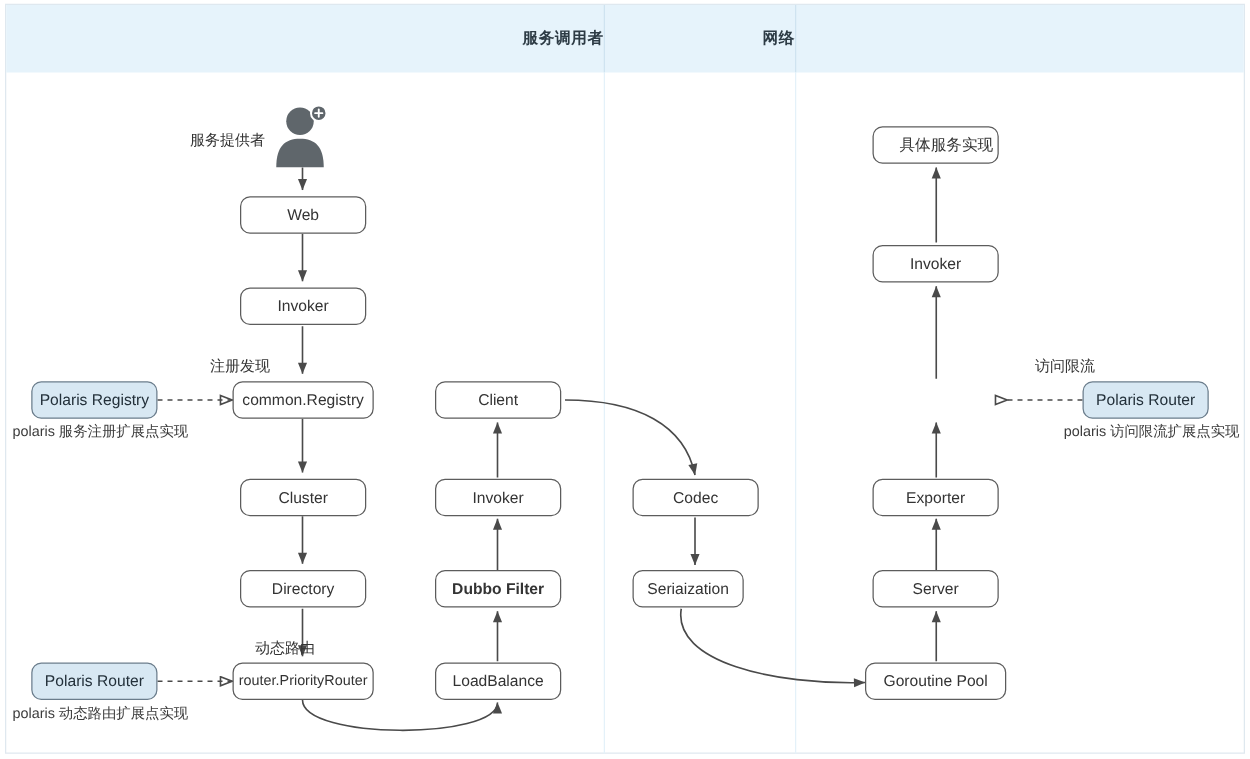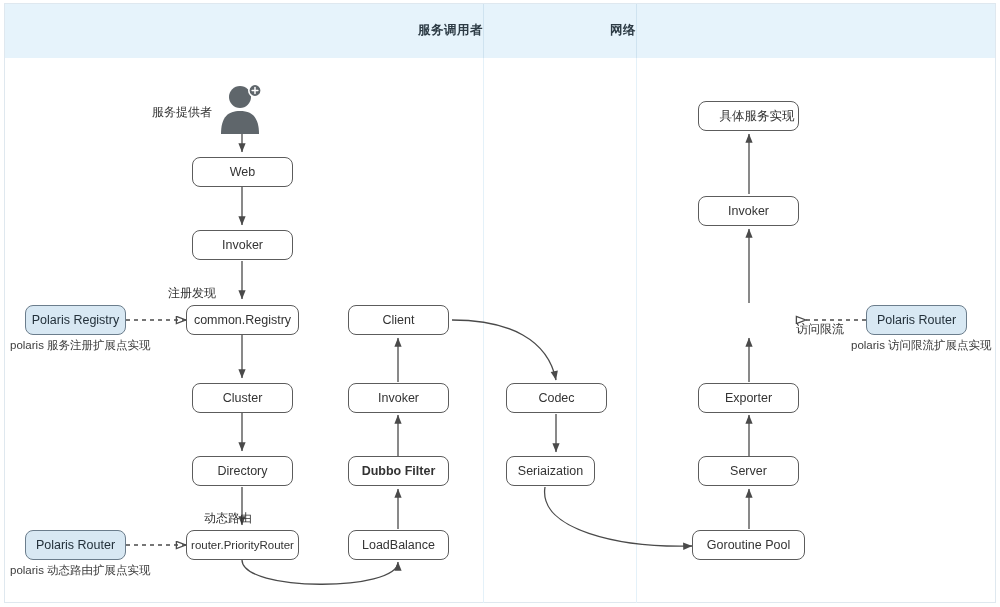--- a/index.html
+++ b/index.html
@@ -196,15 +196,15 @@
   <div class="node" style="left:506px; top:456px; width:89px;">Seriaization</div>
 
   <div class="node" style="left:698px; top:101px; width:101px;padding-left:17px;">具体服务实现</div>
   <div class="node" style="left:698px; top:196px; width:101px;">Invoker</div>
   <div class="node" style="left:698px; top:383px; width:101px;">Exporter</div>
   <div class="node" style="left:698px; top:456px; width:101px;">Server</div>
   <div class="node" style="left:692px; top:530px; width:113px;">Goroutine Pool</div>
 
   <div class="node accent" style="left:866px; top:305px; width:101px;">Polaris Router</div>
   <div class="lbl cap" style="left:851px; top:338px;">polaris 访问限流扩展点实现</div>
-  <div class="lbl" style="left:796px; top:285px;margin-top:36px;">访问限流</div>
+  <div class="lbl" style="left:828px; top:285px;">访问限流</div>
 
 </div>
 
 </body></html>

